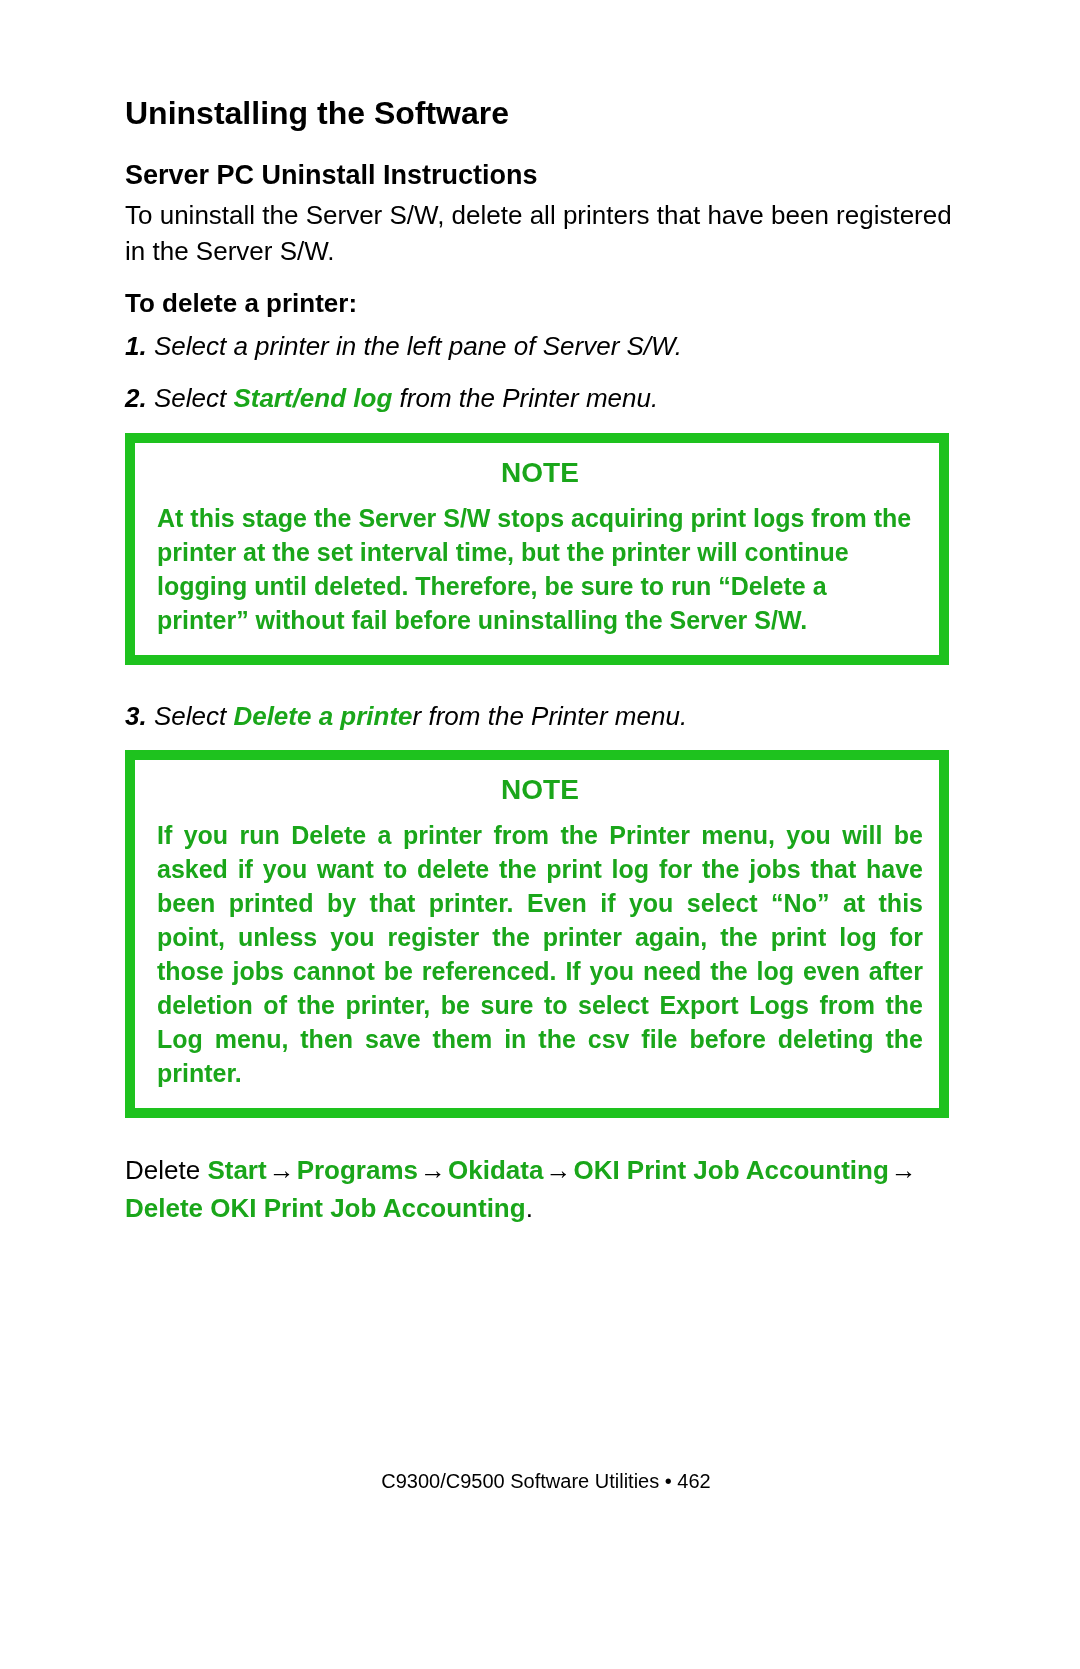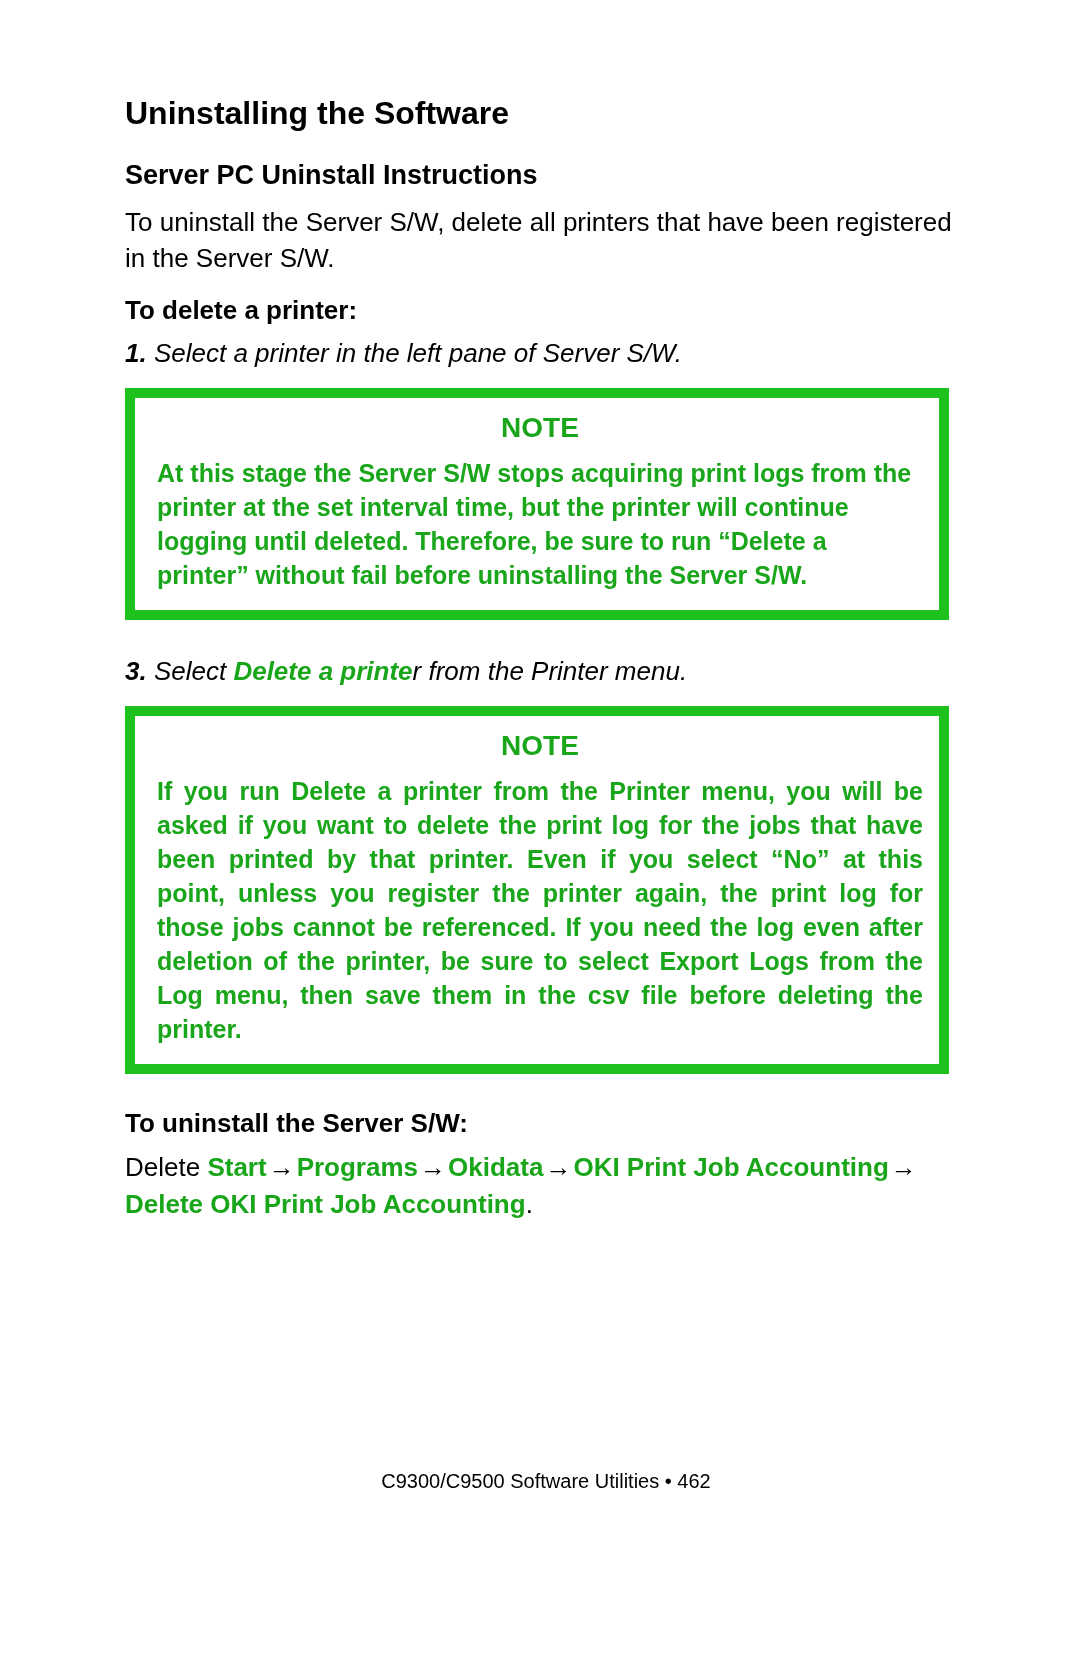--- a/index.html
+++ b/index.html
@@ -19,21 +19,21 @@
     position: relative;
   }
   .h1 {
     font-weight: 700;
     font-size: 32px;
     margin: 0 0 28px 0;
   }
   .h2 {
     font-weight: 700;
     font-size: 27px;
-    margin: 0 0 14px 0;
+    margin: 0 0 7px 0;
   }
   .body-p {
     font-size: 26px;
     line-height: 1.38;
     margin: 0 0 18px 0;
   }
   .h3 {
     font-weight: 700;
     font-size: 26px;
     margin: 16px 0 10px 0;
@@ -110,36 +110,38 @@
   <h2 class="h2">Server PC Uninstall Instructions</h2>
 
   <p class="body-p">To uninstall the Server S/W, delete all printers that have been registered in the Server S/W.</p>
 
   <p class="h3">To delete a printer:</p>
 
   <p class="ol-item">
     <span class="num">1.</span><span> Select a printer in the left pane of Server S/W.</span>
   </p>
 
+  <p class="ol-item">
+    <span class="num">2.</span><span> Select </span><span class="green-ui">Start/end log</span><span> from the Printer menu.</span>
+  </p>
 
   <div class="note-box">
     <p class="note-title">NOTE</p>
     <p class="note-body">At this stage the Server S/W stops acquiring print logs from the printer at the set interval time, but the printer will continue logging until deleted. Therefore, be sure to run “Delete a printer” without fail before uninstalling the Server S/W.</p>
   </div>
 
   <p class="ol-item">
     <span class="num">3.</span><span> Select </span><span class="green-ui">Delete a printe</span><span>r</span><span> from the Printer menu.</span>
   </p>
 
   <div class="note-box">
     <p class="note-title">NOTE</p>
     <p class="note-body justify">If you run Delete a printer from the Printer menu, you will be asked if you want to delete the print log for the jobs that have been printed by that printer. Even if you select “No” at this point, unless you register the printer again, the print log for those jobs cannot be referenced. If you need the log even after deletion of the printer, be sure to select Export Logs from the Log menu, then save them in the csv file before deleting the printer.</p>
   </div>
 
-  <p class="h3" style="margin-top:34px;">To uninstall the Server S/W:</p>
 
   <p class="uninstall-path">
     <span>Delete </span><span class="g">Start</span><span class="arrow"> → </span><span class="g">Programs</span><span class="arrow"> → </span><span class="g">Okidata</span><span class="arrow"> → </span><span class="g">OKI Print Job Accounting</span><span class="arrow"> → </span><span class="g">Delete OKI Print Job Accounting</span><span>.</span>
   </p>
 
   <div class="footer">C9300/C9500 Software Utilities  •  462</div>
 
 </div>
 
 </body></html>

